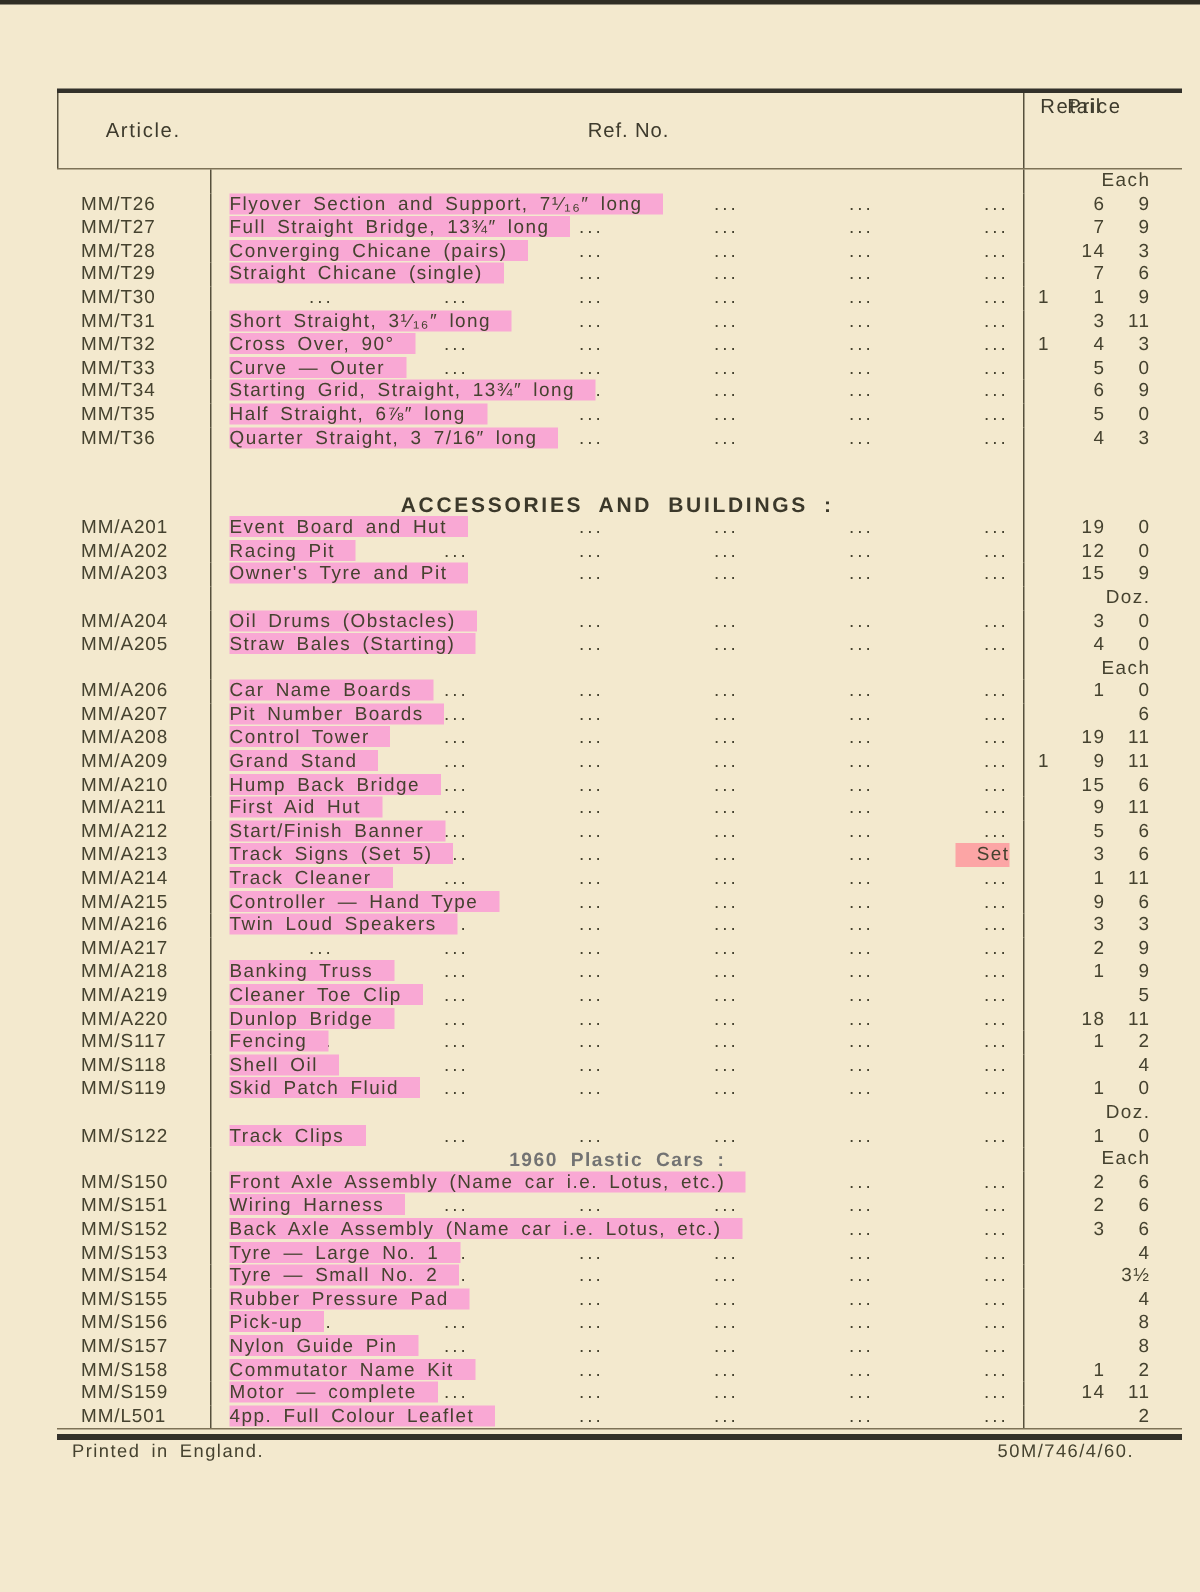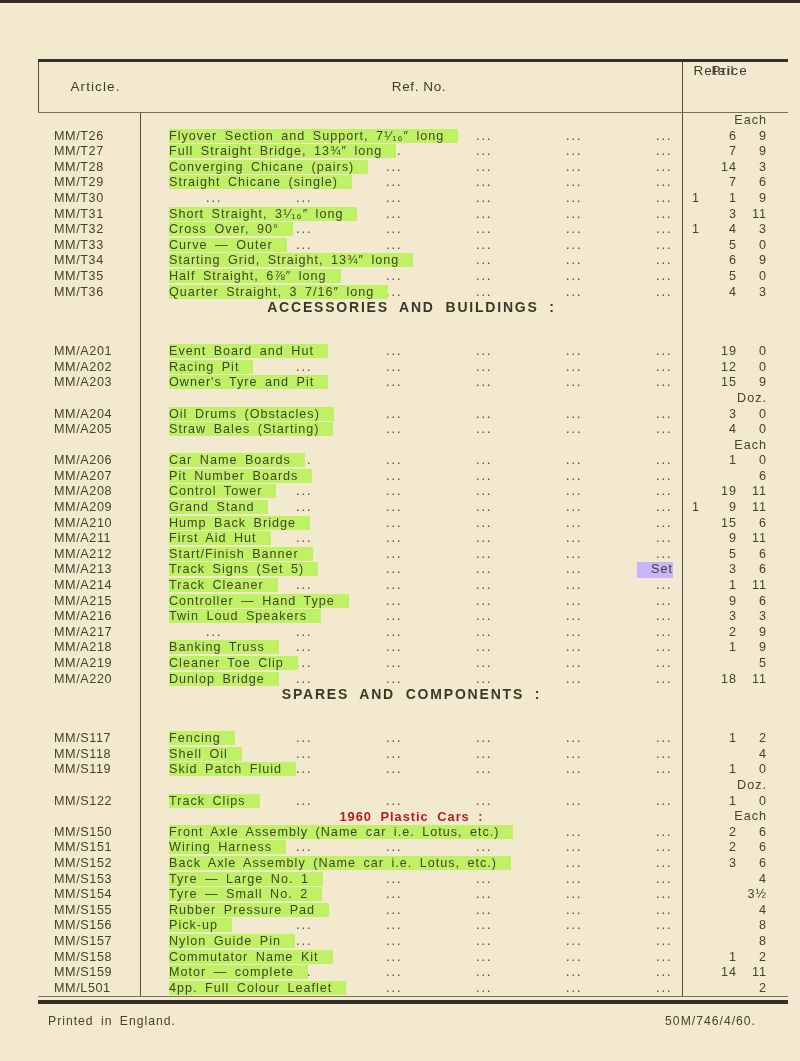--- a/index.html
+++ b/index.html
@@ -19,44 +19,44 @@
   .header{display:grid;grid-template-columns:102px 542px 106px;height:50px;}
   .header .c{display:flex;flex-direction:column;align-items:center;justify-content:center;
     font-size:13.5px;letter-spacing:1.1px;color:#3e3b2d;line-height:1.3;}
   .c.art,.c.price{border-left:1px solid #56503c;}
 
   .row{display:grid;grid-template-columns:102px 542px 106px;height:15.6px;line-height:15.6px;
     font-size:12.6px;letter-spacing:1px;word-spacing:3px;}
   .row .c{min-width:0;}
   .c.ref{padding-left:16px;white-space:nowrap;letter-spacing:0.6px;}
   .c.art{position:relative;padding-left:12px;}
-  .c.art .txt{position:relative;z-index:2;background:#bef264;padding-right:14px;white-space:nowrap;margin-left:16px;}
+  .c.art .txt{position:relative;z-index:2;background:#f9a8d4;padding-right:14px;white-space:nowrap;}
   .leaders{position:absolute;left:0;top:0;right:1px;bottom:0;z-index:1;overflow:hidden;}
   .leaders i{position:absolute;font-style:normal;letter-spacing:2px;}
   .leaders i:nth-child(1){left:65px;}
   .leaders i:nth-child(2){left:155px;}
   .leaders i:nth-child(3){left:245px;}
   .leaders i:nth-child(4){left:335px;}
   .leaders i:nth-child(5){left:425px;}
   .leaders i:nth-child(6){left:515px;}
-  .note{position:absolute;right:9px;top:0;z-index:3;background:#c4b5fd;padding-left:14px;}
+  .note{position:absolute;right:9px;top:0;z-index:3;background:#fca5a5;padding-left:14px;}
 
   .c.price{display:grid;grid-template-columns:18px 36px 30px;align-content:start;}
   .c.price .l,.c.price .s,.c.price .d{text-align:right;white-space:nowrap;}
   .c.price .l{padding-right:1px;}
   .unitlabel{grid-column:1/-1;width:84px;text-align:right;display:inline-block;}
 
   .row.section{height:44px;}
-  .row.section .c.art{display:flex;align-items:flex-start;justify-content:center;padding-left:0;}
+  .row.section .c.art{display:flex;align-items:flex-end;justify-content:center;padding-left:0;}
   .row.section .heading{font-weight:700;font-size:14px;letter-spacing:1.8px;color:#3b382a;word-spacing:5px;}
 
   .row.subheading .c.art{display:flex;align-items:center;justify-content:center;padding-left:0;}
-  .row.subheading .heading2{font-weight:700;font-size:12.8px;letter-spacing:1px;color:#b91c1c;word-spacing:4px;}
-
-  .footer{display:flex;justify-content:space-between;margin-top:10px;
+  .row.subheading .heading2{font-weight:700;font-size:12.8px;letter-spacing:1px;color:#737373;word-spacing:4px;}
+
+  .footer{display:flex;justify-content:space-between;
     padding-left:10px;padding-right:32px;font-size:12.2px;letter-spacing:1px;color:#45422f;word-spacing:3px;}
 </style>
 </head>
 <body>
 
 <div class="top-edge"></div>
 
 <div class="sheet">
   <div class="thick-rule"></div>
 
@@ -593,27 +593,20 @@
             <i>...</i>
             <i>...</i>
             <i>...</i>
           </span><span class="txt">Dunlop Bridge</span></div>
         <div class="c price">
           <span class="l"></span>
           <span class="s">18</span>
           <span class="d">11</span>
         </div>
       </div>
-      <div class="row section">
-        <div class="c ref"></div>
-        <div class="c art">
-          <span class="heading">SPARES AND COMPONENTS :</span>
-        </div>
-        <div class="c price"></div>
-      </div>
       <div class="row item">
         <div class="c ref"><span class="txt">MM/S117</span></div>
         <div class="c art"><span class="leaders">
             <i>...</i>
             <i>...</i>
             <i>...</i>
             <i>...</i>
             <i>...</i>
             <i>...</i>
           </span><span class="txt">Fencing</span></div>

